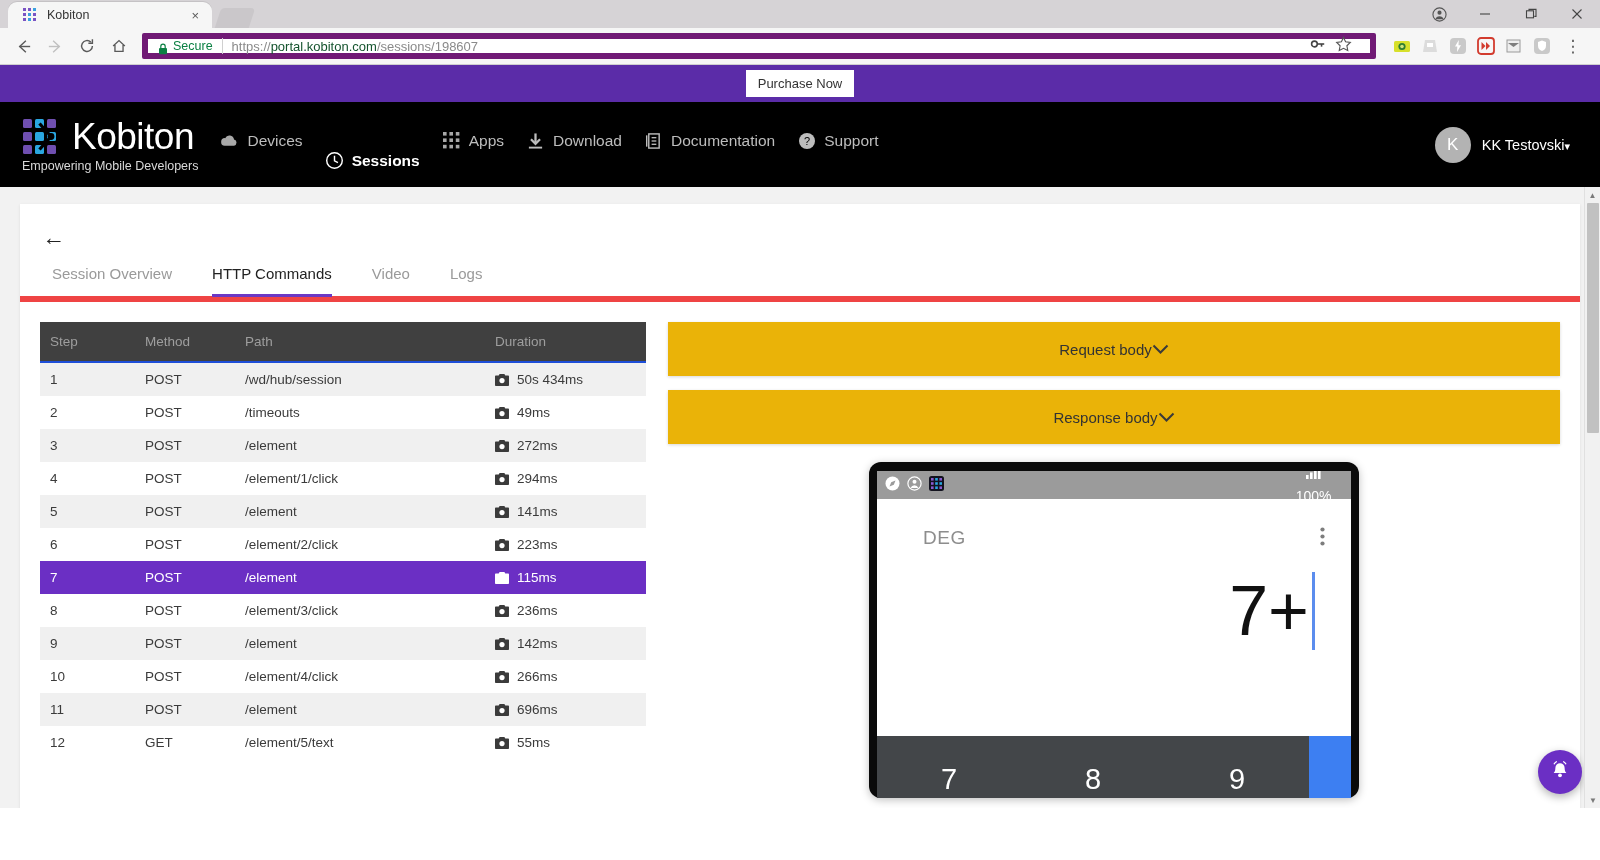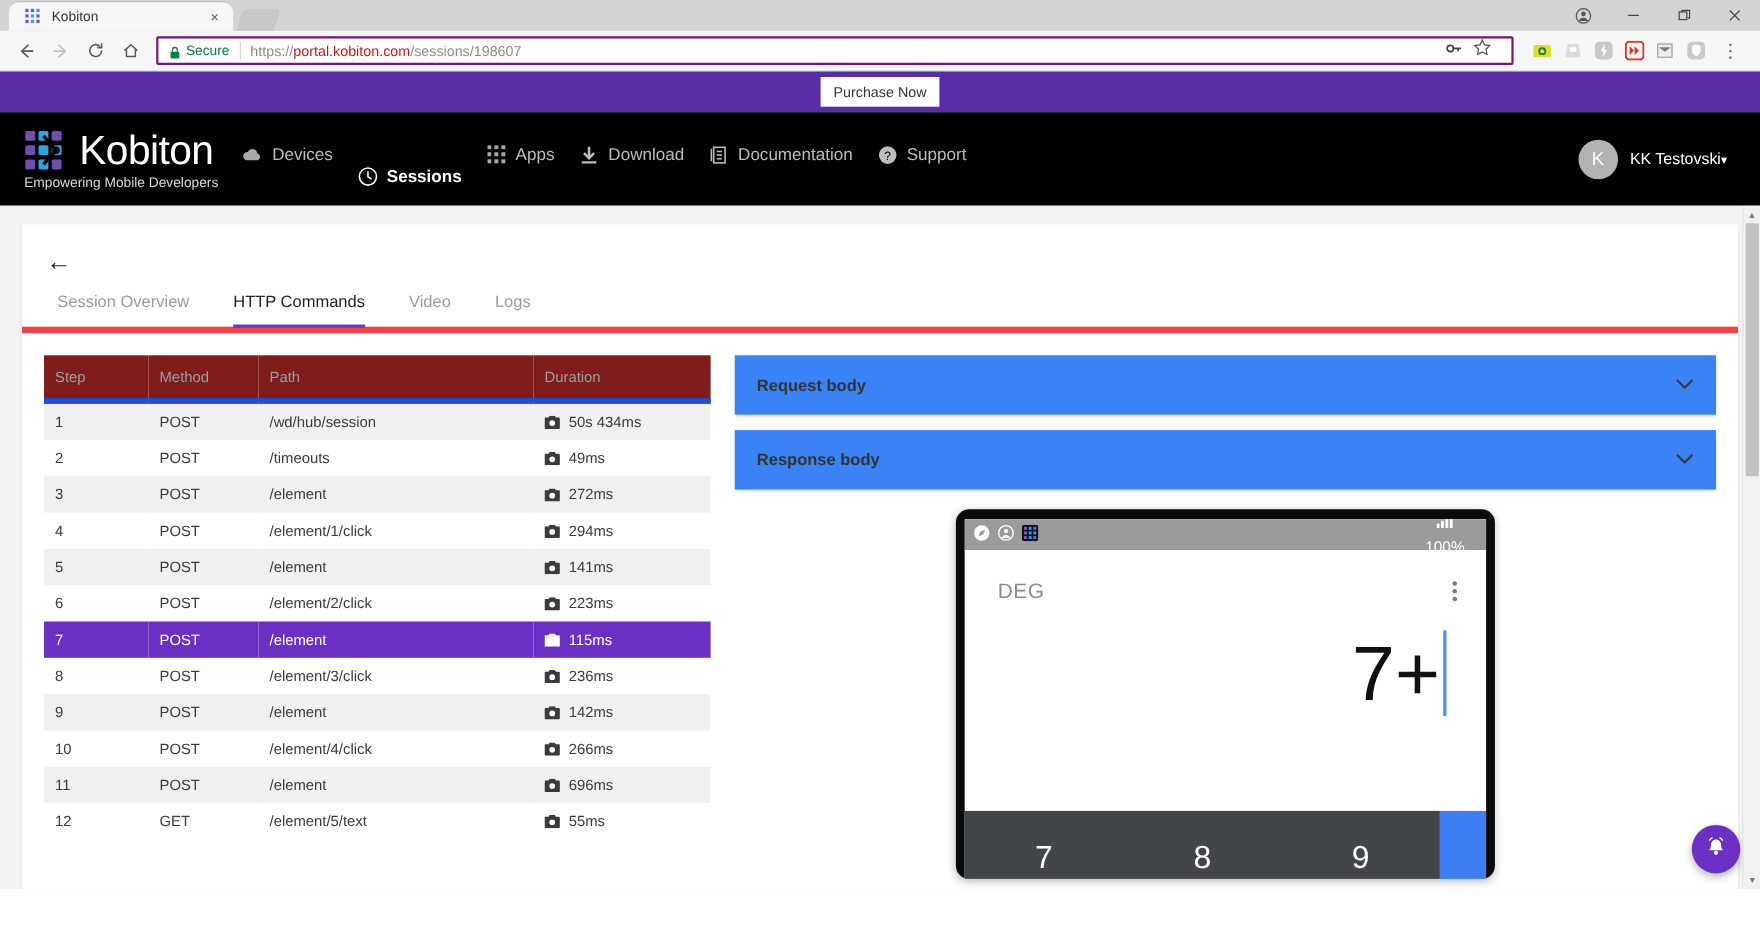--- a/index.html
+++ b/index.html
@@ -41,29 +41,29 @@
   .browser-toolbar {
     height: 37px; background: #f6f6f6; display: flex; align-items: center;
     padding: 0 9px; border-bottom: 1px solid #cfcfcf;
   }
   .navbtn {
     width: 28px; height: 28px; display: flex; align-items: center; justify-content: center;
     margin-right: 4px; color: #5a5a5a;
   }
   .navbtn.disabled { color: #c0c0c0; }
   .omnibox {
-    flex: 1; height: 26px; background: #fff; border: 2px solid #701a75;
+    flex: 1; height: 26px; background: #fff; border: 6px solid #701a75;
     border-radius: 2px; display: flex; align-items: center;
     padding: 0 16px 0 10px; margin: 0 7px 0 5px;
   }
   .secure-lock { width: 9px; height: 11px; position: relative; margin-right: 6px; }
   .secure-text { color: #0b8043; font-size: 12.5px; margin-right: 9px; }
   .url-sep { width: 1px; height: 16px; background: #d0d0d0; margin-right: 9px; }
   .url { font-size: 13px; color: #8a8a8a; white-space: nowrap; }
-  .url b { color: #b91c1c; font-weight: normal; }
+  .url b { color: #14532d; font-weight: normal; }
   .omni-right { margin-left: auto; display: flex; align-items: center; gap: 9px; padding-right: 2px; }
   .ext-icons { display: flex; align-items: center; gap: 10px; margin-left: 10px; }
   .ext { width: 18px; height: 18px; border-radius: 3px; display:flex; align-items:center; justify-content:center; }
 
   
   .trial-banner {
     height: 37px; background: #5b2ca8; display: flex;
     align-items: center; justify-content: center; gap: 14px;
   }
   .trial-text { color: #fff; font-size: 13.5px; }
@@ -124,56 +124,55 @@
     height: 3px; background: #6b38c4;
   }
 
   .content { display: flex; padding: 20px; gap: 22px; }
   .left-col { width: 606px; flex: none; }
   .right-col { flex: 1; }
 
   table.cmds { width: 100%; border-collapse: collapse; font-size: 13.5px; }
   table.cmds th {
     text-align: left; color: #9e9e9e; font-weight: normal; font-size: 13.5px;
-    padding: 12px 10px; border-bottom: 5px solid #1d4ed8; background: #7f1d1d;
+    padding: 12px 10px; border-bottom: 2px solid #1d4ed8; background: #404040;
   }
   table.cmds td { padding: 9px 10px; color: #3b3b3b; }
   table.cmds tr.row-alt td { background: #f0f0f0; }
   table.cmds tr.row-sel td { background: #6b2fc4; color: #fff; }
   .col-step { width: 95px; }
   .col-method { width: 100px; }
   .col-path { width: 250px; }
   .dur-cell { display: flex; align-items: center; gap: 8px; }
   .cam-ico { width: 14px; height: 12px; flex: none; }
 
   .accordion {
-    background: #3b82f6; box-shadow: 0 1px 3px rgba(0,0,0,.16);
+    background: #eab308; box-shadow: 0 1px 3px rgba(0,0,0,.16);
     height: 54px; display: flex; align-items: center;
-    justify-content: space-between; padding: 0 20px; margin-bottom: 14px;
+    justify-content: center; padding: 0 20px; margin-bottom: 14px;
     cursor: pointer;
-    font-weight: bold;
   }
   .accordion-title { font-size: 15px; color: #333; }
   .chev { font-size: 15px; color: #444; }
 
   
   .phone-wrap { display: flex; justify-content: center; margin-top: 18px; }
   .phone {
     width: 490px; background: #0a0a0a; border-radius: 12px;
     padding: 9px 8px 0 8px; box-shadow: 0 2px 8px rgba(0,0,0,.25);
   }
   .phone-screen { background: #fff; overflow: hidden; }
   .statusbar {
     height: 28px; background: #9b9b9b; display: flex; align-items: center;
     padding: 0 8px; color: #fff; font-size: 14px; gap: 6px;
   }
   .sb-left { display: flex; align-items: center; gap: 7px; }
   .sb-right { margin-left: auto; display: flex; align-items: center; gap: 6px; flex-direction: column; }
   .calc-top { height: 237px; position: relative; background: #fff; }
-  .deg { position: absolute; left: 30px; top: 28px; color: #8d8d8d; font-size: 19px; letter-spacing: .5px; }
+  .deg { position: absolute; left: 46px; top: 28px; color: #8d8d8d; font-size: 19px; letter-spacing: .5px; }
   .kebab { position: absolute; right: 26px; top: 28px; color: #7d7d7d; line-height: 4px; font-size: 19px; }
   .calc-expr {
     position: absolute; right: 36px; top: 72px;
     font-size: 70px; color: #111; display: flex; align-items: center;
     font-family: "Liberation Sans", sans-serif; font-weight: 300;
   }
   .caret { width: 3px; height: 78px; background: #5b8dee; margin-left: 3px; }
   .keypad { display: flex; height: 62px; }
   .keys-main { flex: 1; background: #434649; display: flex; }
   .key { flex: 1; display: flex; align-items: flex-end; justify-content: center; color: #fff; font-size: 29px; padding-bottom: 2px; }

